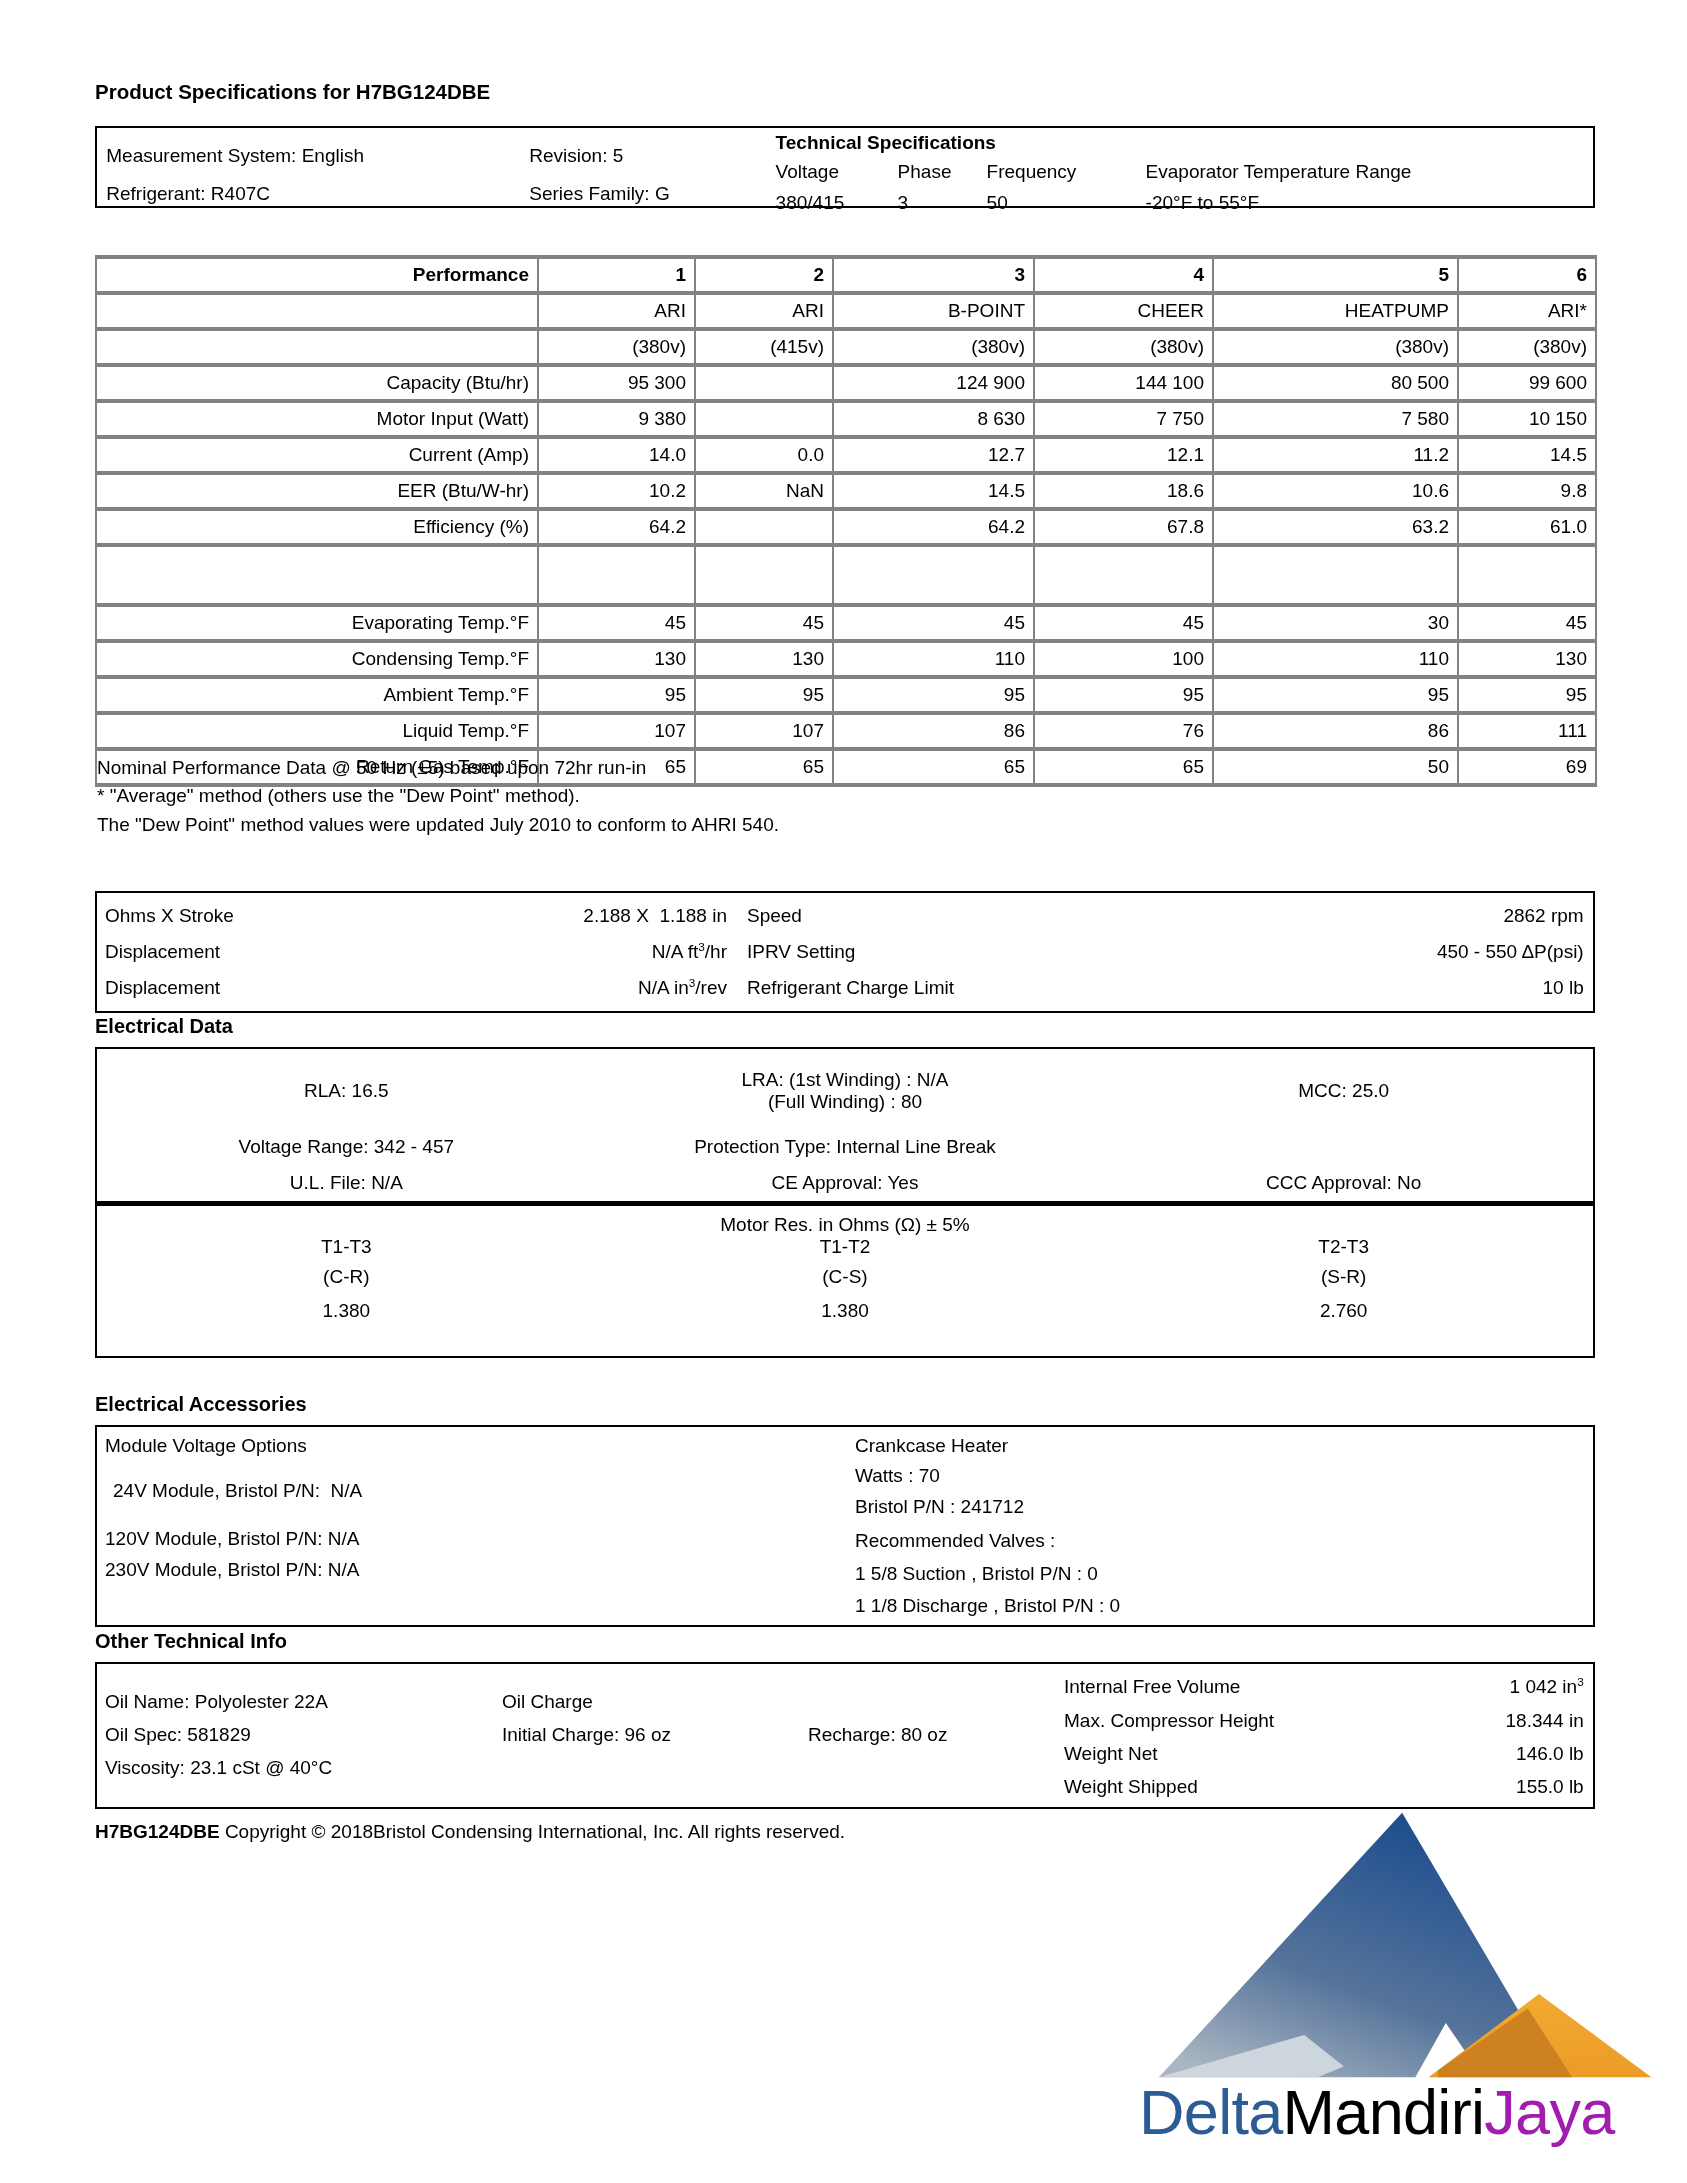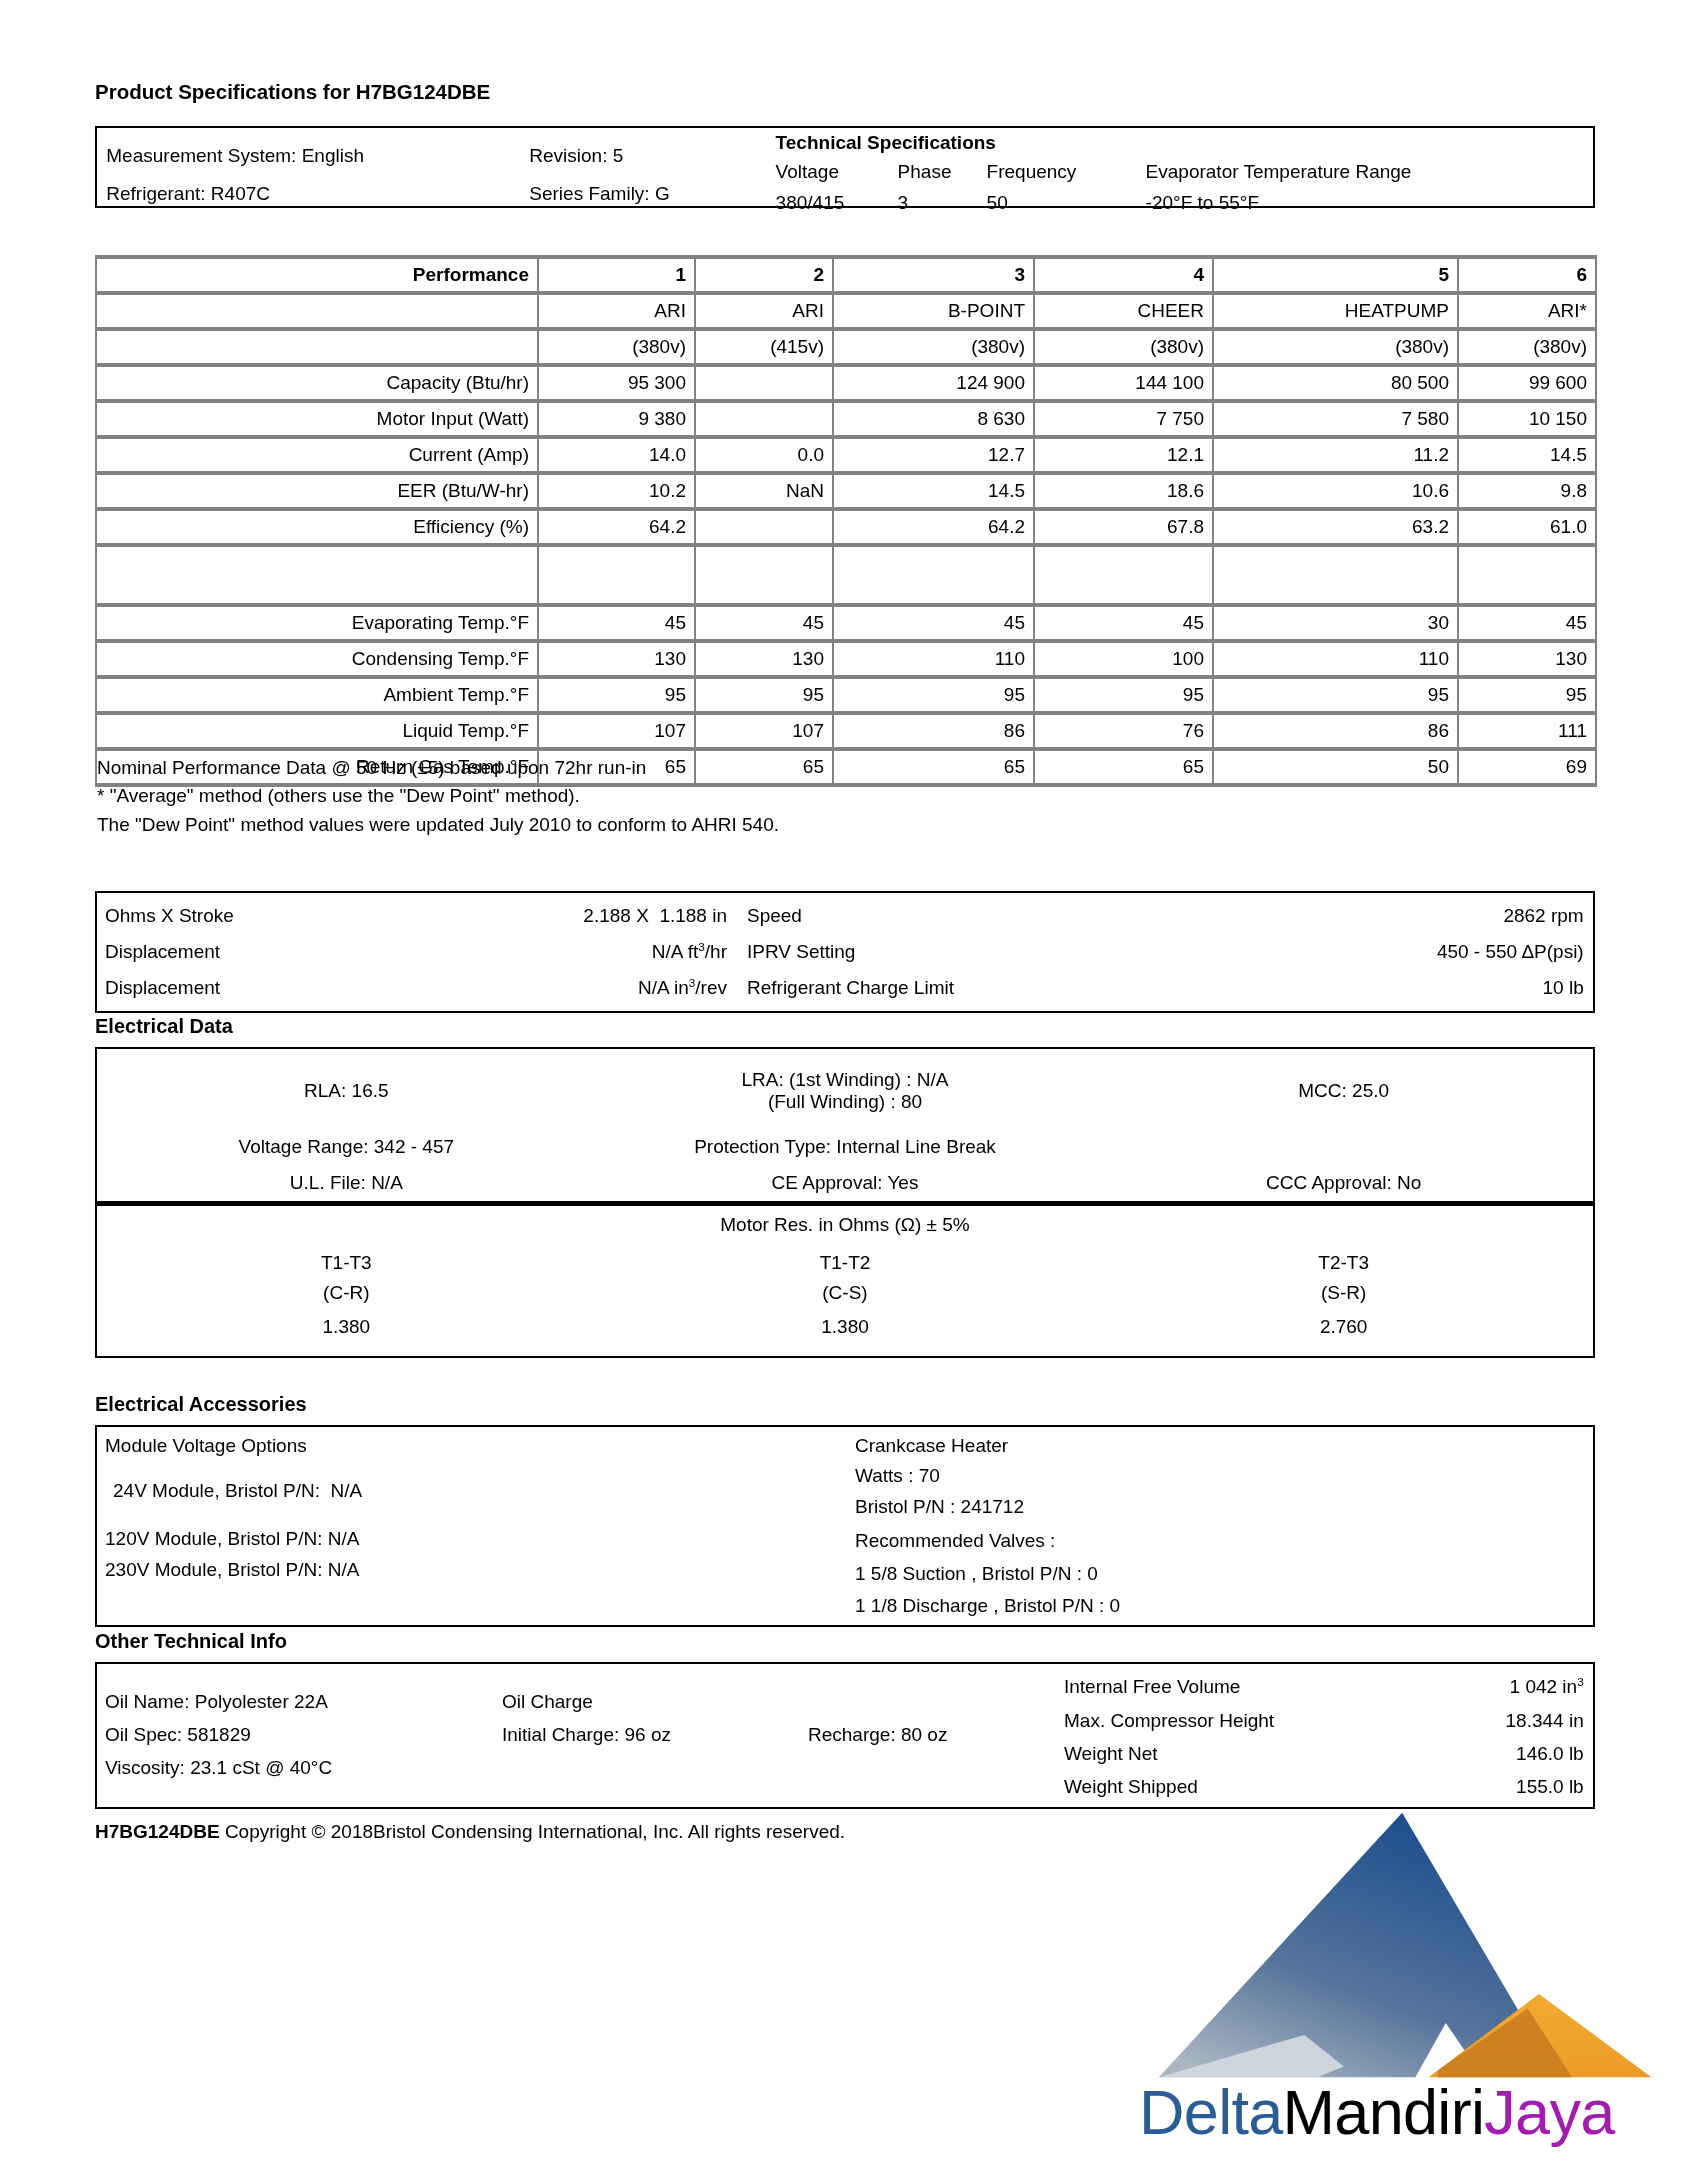--- a/index.html
+++ b/index.html
@@ -40,21 +40,21 @@
   sup{font-size:0.62em;vertical-align:super;line-height:0;}
 
   
   .elec-box{top:1047px;height:311px;}
   .elec-grid{display:grid;grid-template-columns:1fr 1fr 1fr;grid-template-rows:74px 37px 36px;padding-top:5.3px;}
   .eg-cell{display:flex;flex-direction:column;justify-content:center;align-items:center;text-align:center;}
   .elec-divider{border-top:5.3px solid #000;height:0;}
   .motor{padding-top:8px;}
   .mr-title{text-align:center;}
   .mr-cols{display:grid;grid-template-columns:1fr 1fr 1fr;text-align:center;}
-  .mr-terminals{margin-top:16px;text-align:center;}
+  .mr-terminals{text-align:center;}
   .mr-winding{margin-top:8px;}
   .mr-value{margin-top:12px;}
 
   
   .acc-box{top:1425px;height:202px;}
   .acc-box .abs{position:absolute;white-space:pre;}
 
   
   .other-box{top:1662px;height:147px;}
   .other-box .abs{position:absolute;white-space:pre;}

